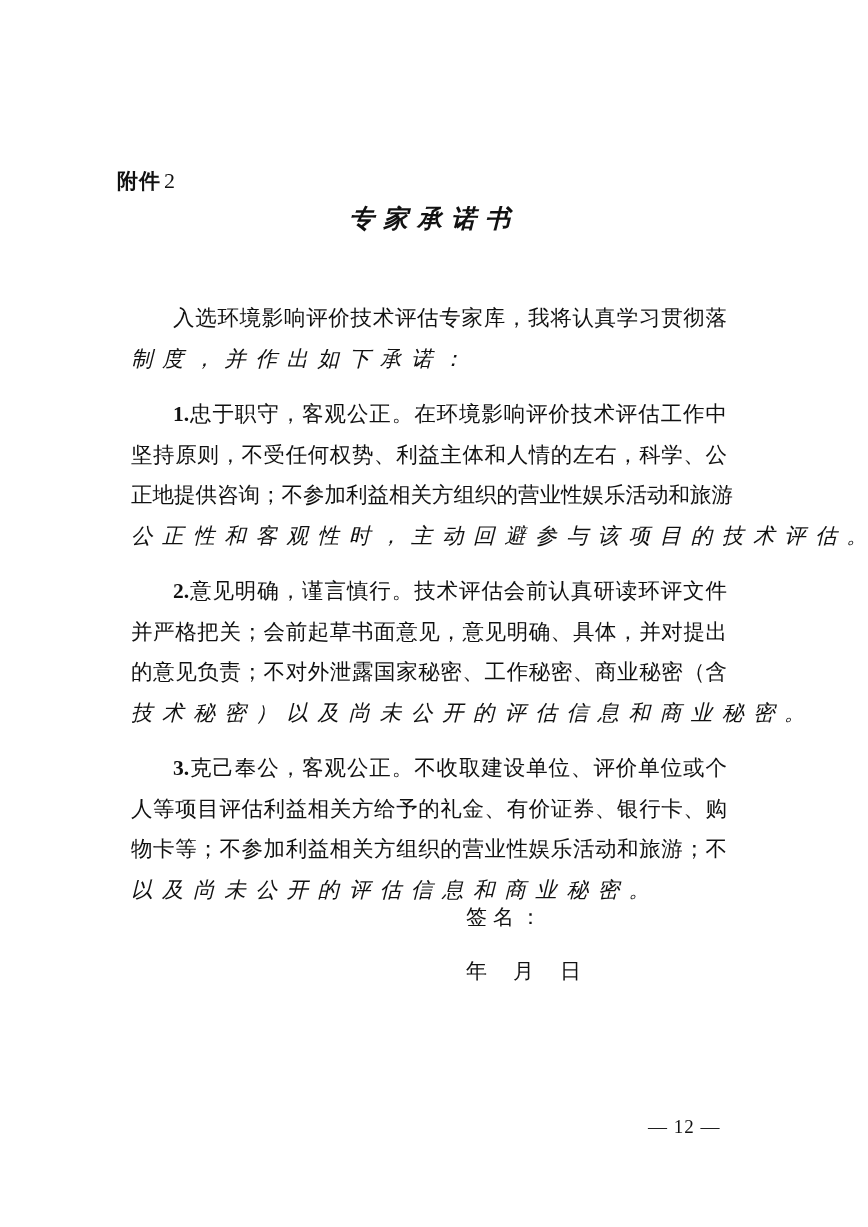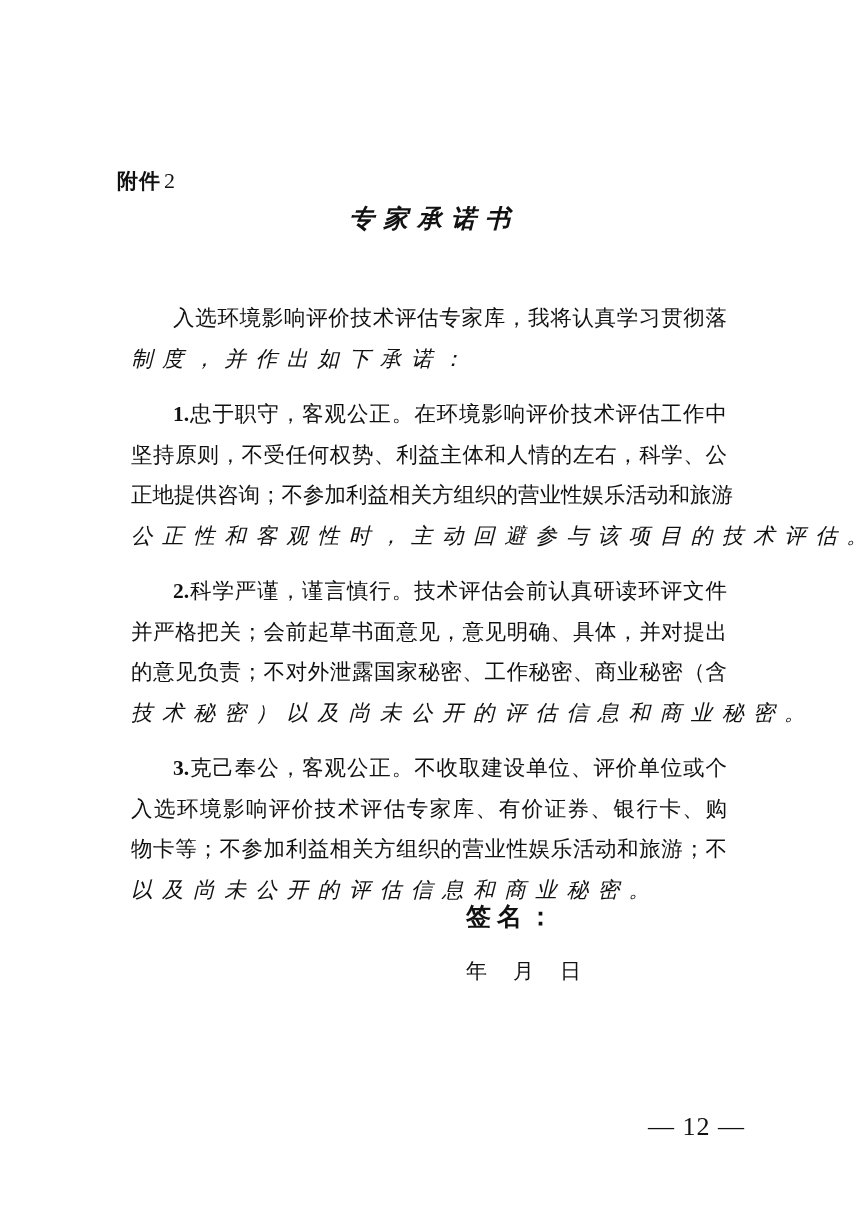--- a/index.html
+++ b/index.html
@@ -77,45 +77,44 @@
       font-style: italic;
     }
     .item-num {
       font-family: "Liberation Serif", "DejaVu Serif", serif;
       font-weight: bold;
     }
     .signature {
       position: absolute;
       left: 466px;
       top: 903px;
-      font-size: 25px;
+      font-size: 21px;
       letter-spacing: 6px;
       line-height: 28px;
-      font-weight: bold;
     }
     .date-row {
       position: absolute;
       left: 466px;
       top: 957px;
       font-size: 21px;
       line-height: 28px;
       display: flex;
     }
     .date-row span {
       display: inline-block;
     }
     .date-row .gap {
       width: 26px;
     }
     .page-number {
       position: absolute;
       left: 648px;
       top: 1113px;
       font-family: "Liberation Serif", "DejaVu Serif", serif;
-      font-size: 26px;
+      font-size: 19px;
       line-height: 28px;
       letter-spacing: 1px;
     }
   </style>
 </head>
 <body>
 
 <div class="attachment-label">
   <span>附件</span><span class="num">2</span>
 </div>
@@ -130,29 +129,29 @@
   </p>
 
   <p class="para">
     <span class="line first"><span class="item-num">1.</span><span>忠于职守，客观公正。在环境影响评价技术评估工作中</span></span>
     <span class="line">坚持原则，不受任何权势、利益主体和人情的左右，科学、公</span>
     <span class="line">正地提供咨询；不参加利益相关方组织的营业性娱乐活动和旅游</span>
     <span class="line last">公正性和客观性时，主动回避参与该项目的技术评估。</span>
   </p>
 
   <p class="para">
-    <span class="line first"><span class="item-num">2.</span><span>科学严谨，谨言慎行。技术评估会前认真研读环评文件</span></span>
+    <span class="line first"><span class="item-num">2.</span><span>意见明确，谨言慎行。技术评估会前认真研读环评文件</span></span>
     <span class="line">并严格把关；会前起草书面意见，意见明确、具体，并对提出</span>
     <span class="line">的意见负责；不对外泄露国家秘密、工作秘密、商业秘密（含</span>
     <span class="line last">技术秘密）以及尚未公开的评估信息和商业秘密。</span>
   </p>
 
   <p class="para">
     <span class="line first"><span class="item-num">3.</span><span>克己奉公，客观公正。不收取建设单位、评价单位或个</span></span>
-    <span class="line">入选环境影响评价技术评估专家库、有价证券、银行卡、购</span>
+    <span class="line">人等项目评估利益相关方给予的礼金、有价证券、银行卡、购</span>
     <span class="line">物卡等；不参加利益相关方组织的营业性娱乐活动和旅游；不</span>
     <span class="line last">以及尚未公开的评估信息和商业秘密。</span>
   </p>
 
 </div>
 
 <div class="signature">签名：</div>
 
 <div class="date-row">
   <span>年</span>

